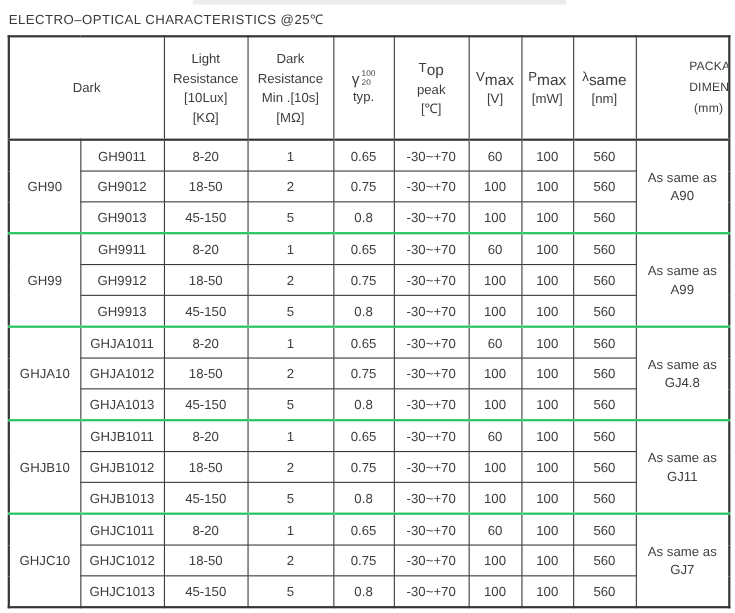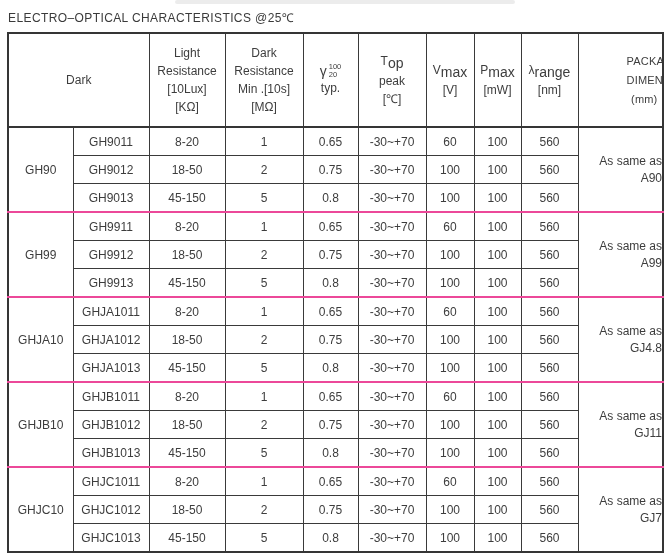--- a/index.html
+++ b/index.html
@@ -23,29 +23,29 @@
     border:2px solid #353535;
   }
   .sheet th,.sheet td{
     border:1px solid #3a3a3a;
     text-align:center;vertical-align:middle;
     font-size:12px;font-weight:normal;
     padding:0;overflow:hidden;color:#3d3d3d;
   }
   .sheet thead th{height:92px;border-bottom:2px solid #353535;}
   .sheet tbody td{height:27px;}
-  .sheet tr.group-first td{border-top:2px solid #ec4899;}
+  .sheet tr.group-first td{border-top:2px solid #22c55e;}
   .hl{display:block;line-height:18px;}
   .hl-pack{display:block;line-height:19px;font-size:11px;letter-spacing:0.2px;margin-left:48px;}
   .sub{font-size:14px;vertical-align:-3px;}
   .gamma-row{display:flex;align-items:center;justify-content:center;line-height:16px;}
   .gamma-sym{font-size:14px;}
   .gamma-stack{display:inline-flex;flex-direction:column;align-items:flex-start;margin-left:2px;}
   .gamma-stack span{display:block;font-size:7.5px;line-height:8px;font-style:normal;}
-  .pkg-line{display:block;line-height:17px;text-align:right;}
+  .pkg-line{display:block;line-height:17px;}
 </style>
 </head>
 <body>
 
 <div class="scan-artifact"></div>
 
 <div class="title">ELECTRO–OPTICAL CHARACTERISTICS @25℃</div>
 
 <table class="sheet">
   <colgroup>
@@ -94,21 +94,21 @@
       </th>
       <th>
         <span class="hl"><span>V</span><span class="sub">max</span></span>
         <span class="hl">[V]</span>
       </th>
       <th>
         <span class="hl"><span>P</span><span class="sub">max</span></span>
         <span class="hl">[mW]</span>
       </th>
       <th>
-        <span class="hl"><span>λ</span><span class="sub">range</span></span>
+        <span class="hl"><span>λ</span><span class="sub">same</span></span>
         <span class="hl">[nm]</span>
       </th>
       <th>
         <span class="hl-pack">PACKAGE</span>
         <span class="hl-pack">DIMENSIONS</span>
         <span class="hl-pack">(mm)</span>
       </th>
     </tr>
   </thead>
   <tbody>

